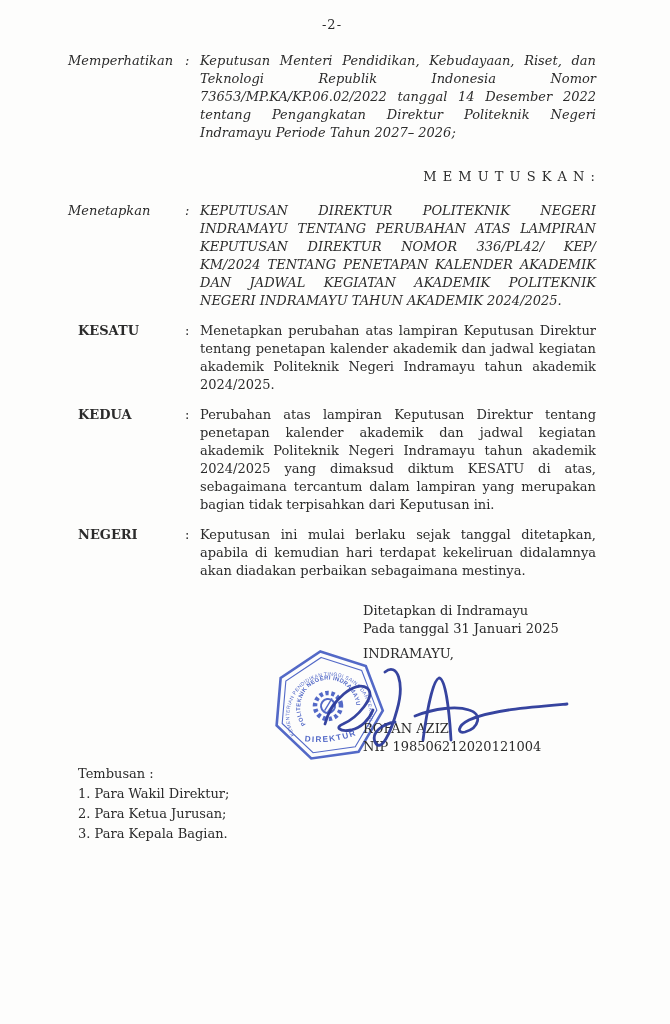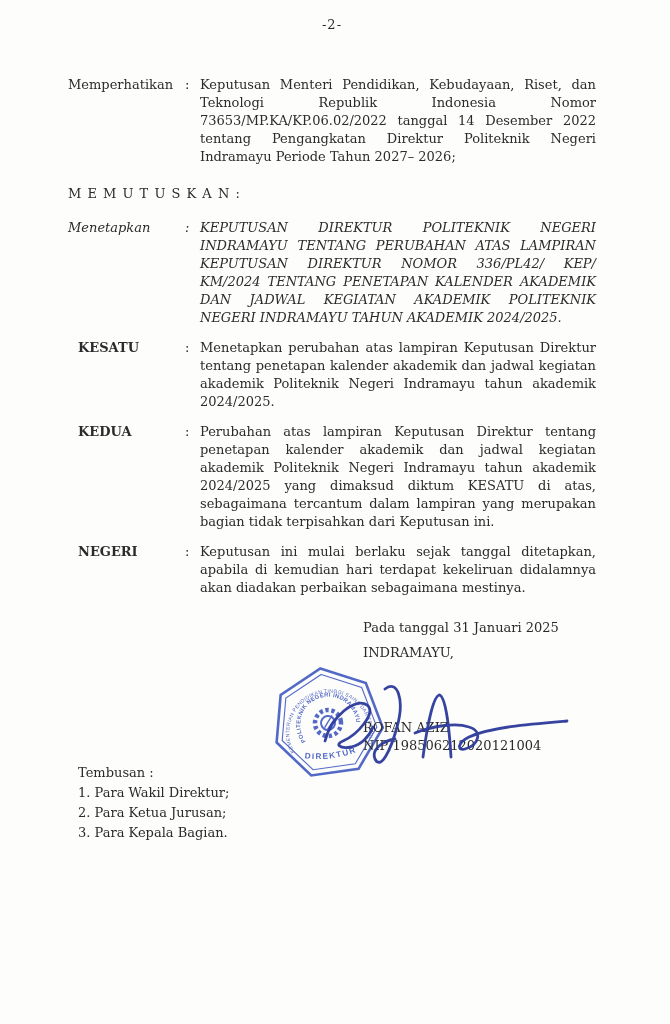--- a/index.html
+++ b/index.html
@@ -19,24 +19,24 @@
   }
   .page-number { text-align: center; letter-spacing: 1px; }
   .row {
     display: grid;
     grid-template-columns: 117px 15px 1fr;
     align-items: start;
   }
   .row .label { white-space: nowrap; }
   .row .label.indent { padding-left: 10px; font-weight: bold; }
   .row .text { text-align: justify; }
-  .consideration { margin-top: 42px; }
+  .consideration { margin-top: 18px; font-style: italic; }
   .heading {
-    text-align: left;
-    margin-top: 19px;
+    text-align: right;
+    margin-top: 26px;
     letter-spacing: 1px;
     white-space: nowrap;
   }
   .dictum-first { margin-top: 16px; font-style: italic; }
   .dictum { margin-top: 12px; }
   .sig-block {
     position: relative;
     margin-left: 295px;
     margin-top: 22px;
     width: 252px;
@@ -93,20 +93,21 @@
     <div class="text">Perubahan atas lampiran Keputusan Direktur tentang penetapan kalender akademik dan jadwal kegiatan akademik Politeknik Negeri Indramayu tahun akademik 2024/2025 yang dimaksud diktum KESATU di atas, sebagaimana tercantum dalam lampiran yang merupakan bagian tidak terpisahkan dari Keputusan ini.</div>
   </div>
 
   <div class="row dictum">
     <div class="label indent">NEGERI</div>
     <div class="colon">:</div>
     <div class="text">Keputusan ini mulai berlaku sejak tanggal ditetapkan, apabila di kemudian hari terdapat kekeliruan didalamnya akan diadakan perbaikan sebagaimana mestinya.</div>
   </div>
 
   <div class="sig-block">
+    <div class="sig-line">Ditetapkan di Indramayu</div>
     <div class="sig-line">Pada tanggal 31 Januari 2025</div>
     <div class="sig-gap"></div>
     <div class="sig-line">INDRAMAYU,</div>
     <div class="sig-space"></div>
     <div class="sig-line">ROFAN AZIZ</div>
     <div class="sig-line">NIP 198506212020121004</div>
 
     <svg class="stamp" width="120" height="120" viewBox="0 0 120 120" xmlns="http://www.w3.org/2000/svg">
       <g transform="rotate(-8 60 60)">
         <polygon points="60,5 103,25.7 113.6,72.2 83.9,109.6 36.1,109.6 6.4,72.2 17,25.7" fill="none" stroke="#3c55c0" stroke-width="2.6"></polygon>

